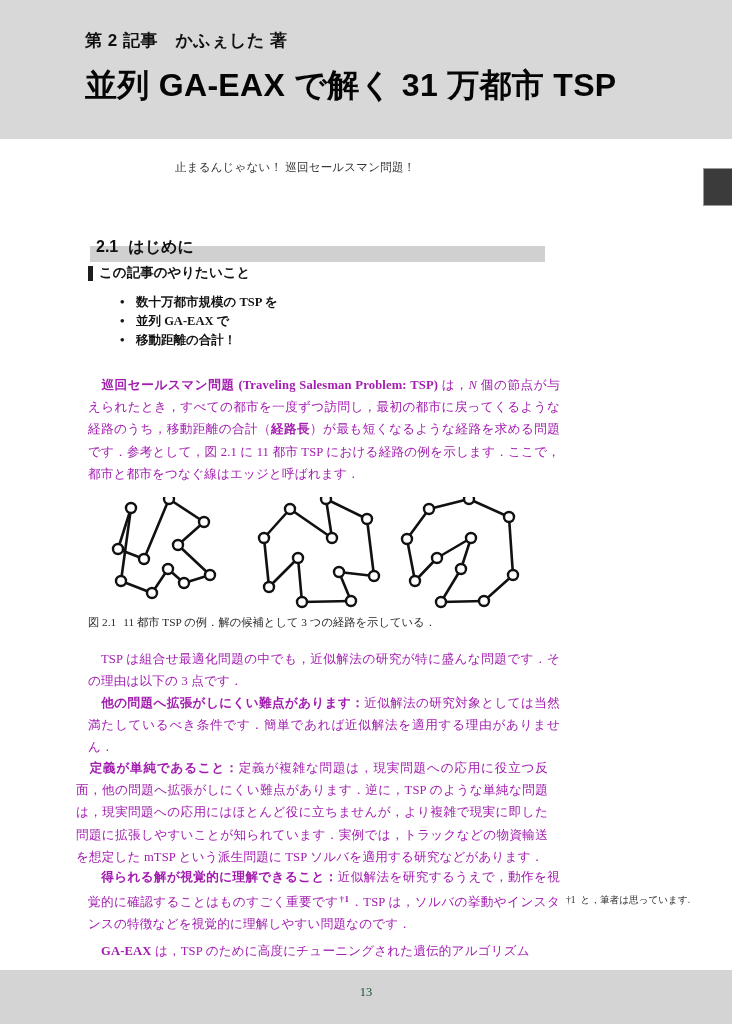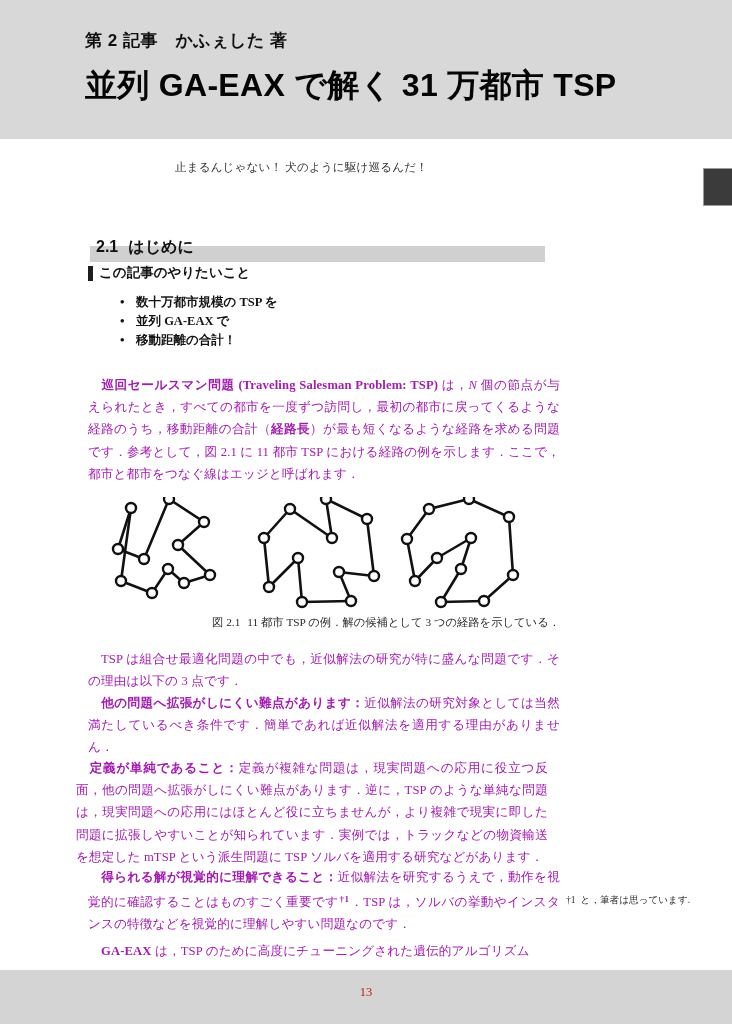--- a/index.html
+++ b/index.html
@@ -185,21 +185,21 @@
   
   .figure-block {
     position: absolute;
     left: 88px;
     top: 497px;
     width: 472px;
   }
   .figure-svg { display: block; margin: 0 auto; }
   .fig-caption {
     margin-top: 6px;
-    text-align: right;
+    text-align: left;
     font-size: 11.3px;
     color: #2a2a2a;
     white-space: pre;
   }
   .fig-caption .fignum { margin-right: 7px; }
 
   .para-block-2 { position: absolute; left: 88px; top: 648px; width: 472px; }
   .para-block-3 { position: absolute; left: 88px; top: 692px; width: 472px; }
   .para-block-4 { position: absolute; left: 76px; top: 757px; width: 472px; }
   .para-block-5 { position: absolute; left: 88px; top: 866px; width: 472px; }
@@ -227,38 +227,38 @@
     height: 54px;
     background: #d4d4d4;
   }
   .folio {
     position: absolute;
     left: 0;
     top: 985px;
     width: 732px;
     text-align: center;
     font-size: 12.5px;
-    color: #b91c1c;
+    color: #14532d;
   }
 </style>
 </head>
 <body>
 
 <div class="page">
 
   <div class="chapter-banner">
     <div class="banner-inner">
       <div class="article-line">第 2 記事　かふぇした 著</div>
       <div class="article-title">並列 GA-EAX で解く 31 万都市 TSP</div>
     </div>
   </div>
 
   <div class="thumb-index"></div>
 
-  <div class="epigraph">止まるんじゃない！ 犬のように駆け巡るんだ！</div>
+  <div class="epigraph">止まるんじゃない！ 巡回セールスマン問題！</div>
 
   <div class="section-head">
     <div class="sec-text"><span class="sec-num">2.1</span><span>はじめに</span></div>
   </div>
 
   <div class="subsec">
     <div class="subsec-bar"></div>
     <div class="subsec-text">この記事のやりたいこと</div>
   </div>
 

